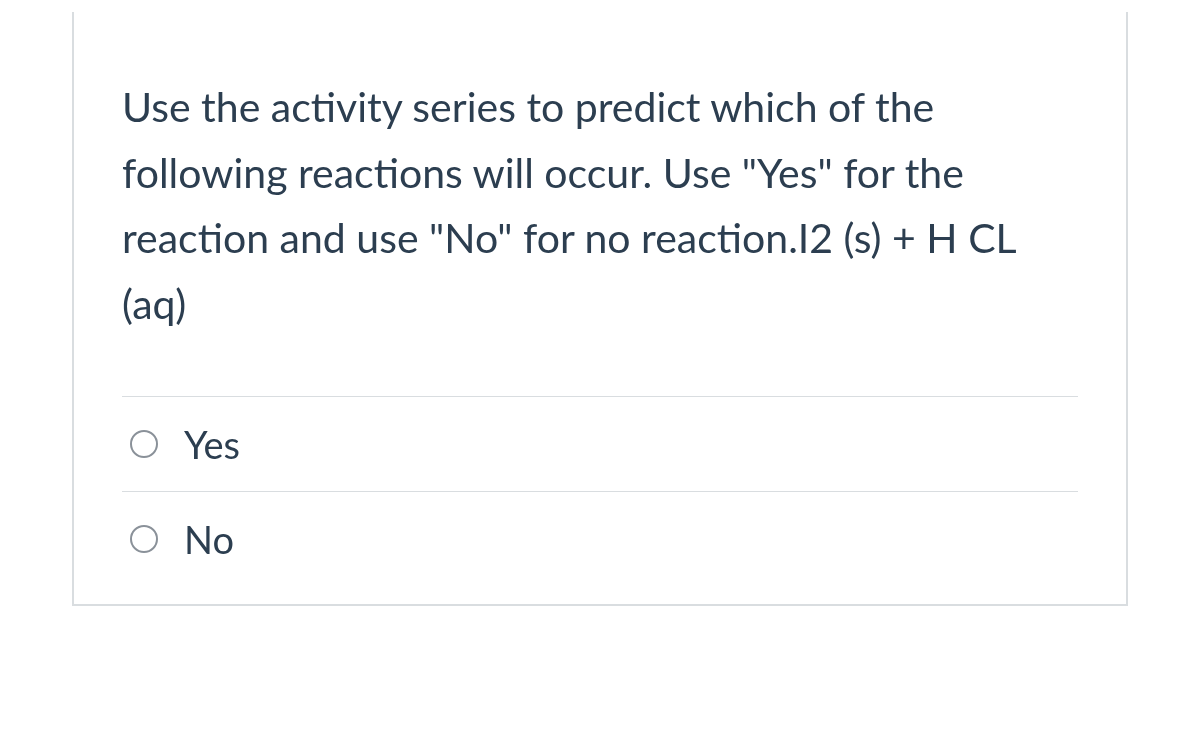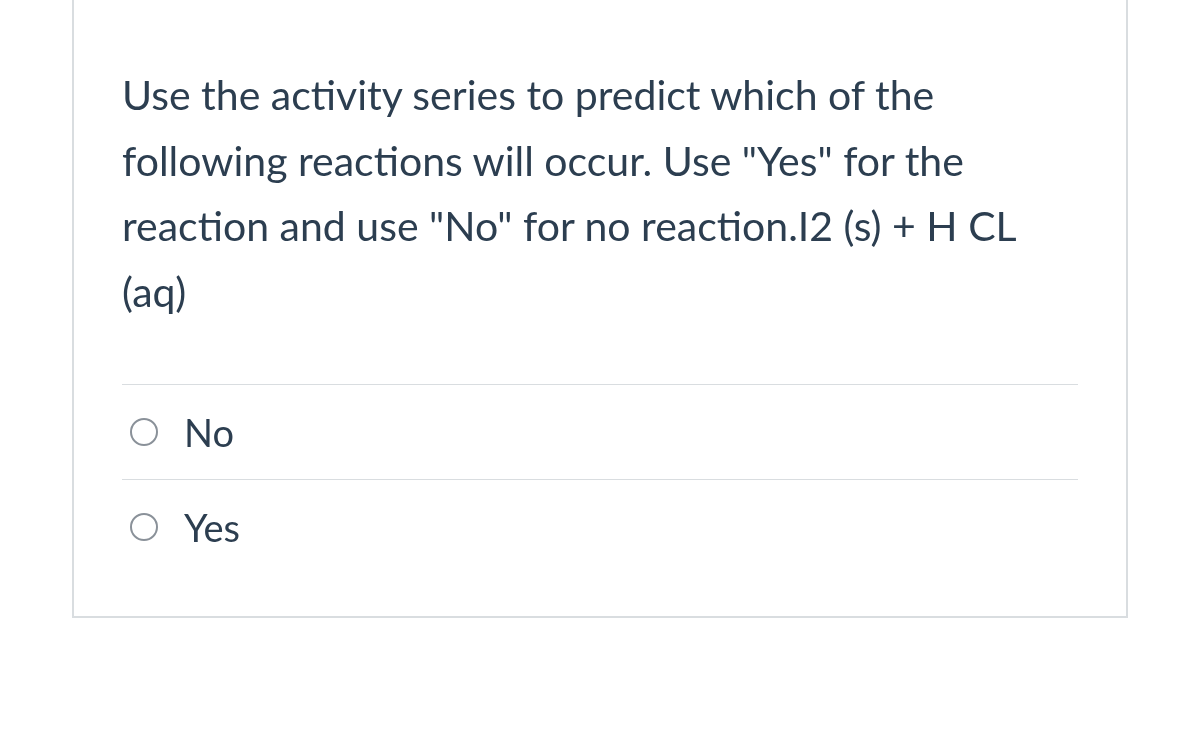--- a/index.html
+++ b/index.html
@@ -13,22 +13,22 @@
       width: 1200px;
       height: 747px;
       display: flex;
       align-items: flex-start;
       justify-content: center;
     }
     .question-card {
       border: 2px solid #d9dde0;
       border-top: none;
       width: 1056px;
-      margin-top: 0;
-      padding: 62px 48px 42px 48px;
+      margin-top: 12px;
+      padding: 62px 48px 18px 48px;
       background: #ffffff;
     }
     .question-text {
       font-size: 41px;
       line-height: 1.6;
       color: #2c3e50;
       font-weight: 400;
       margin-bottom: 60px;
     }
     .options {
@@ -56,20 +56,20 @@
     }
   </style>
 </head>
 <body>
 
 <div class="question-card">
   <div class="question-text">Use the activity series to predict which of the following reactions will occur. Use "Yes" for the reaction and use "No" for no reaction.I2 (s) + H CL (aq)</div>
   <div class="options">
     <div class="option-row">
       <span class="radio-circle"></span>
-      <span class="option-label">No</span>
+      <span class="option-label">Yes</span>
     </div>
     <div class="option-row">
       <span class="radio-circle"></span>
-      <span class="option-label">Yes</span>
+      <span class="option-label">No</span>
     </div>
   </div>
 </div>
 
 </body></html>

